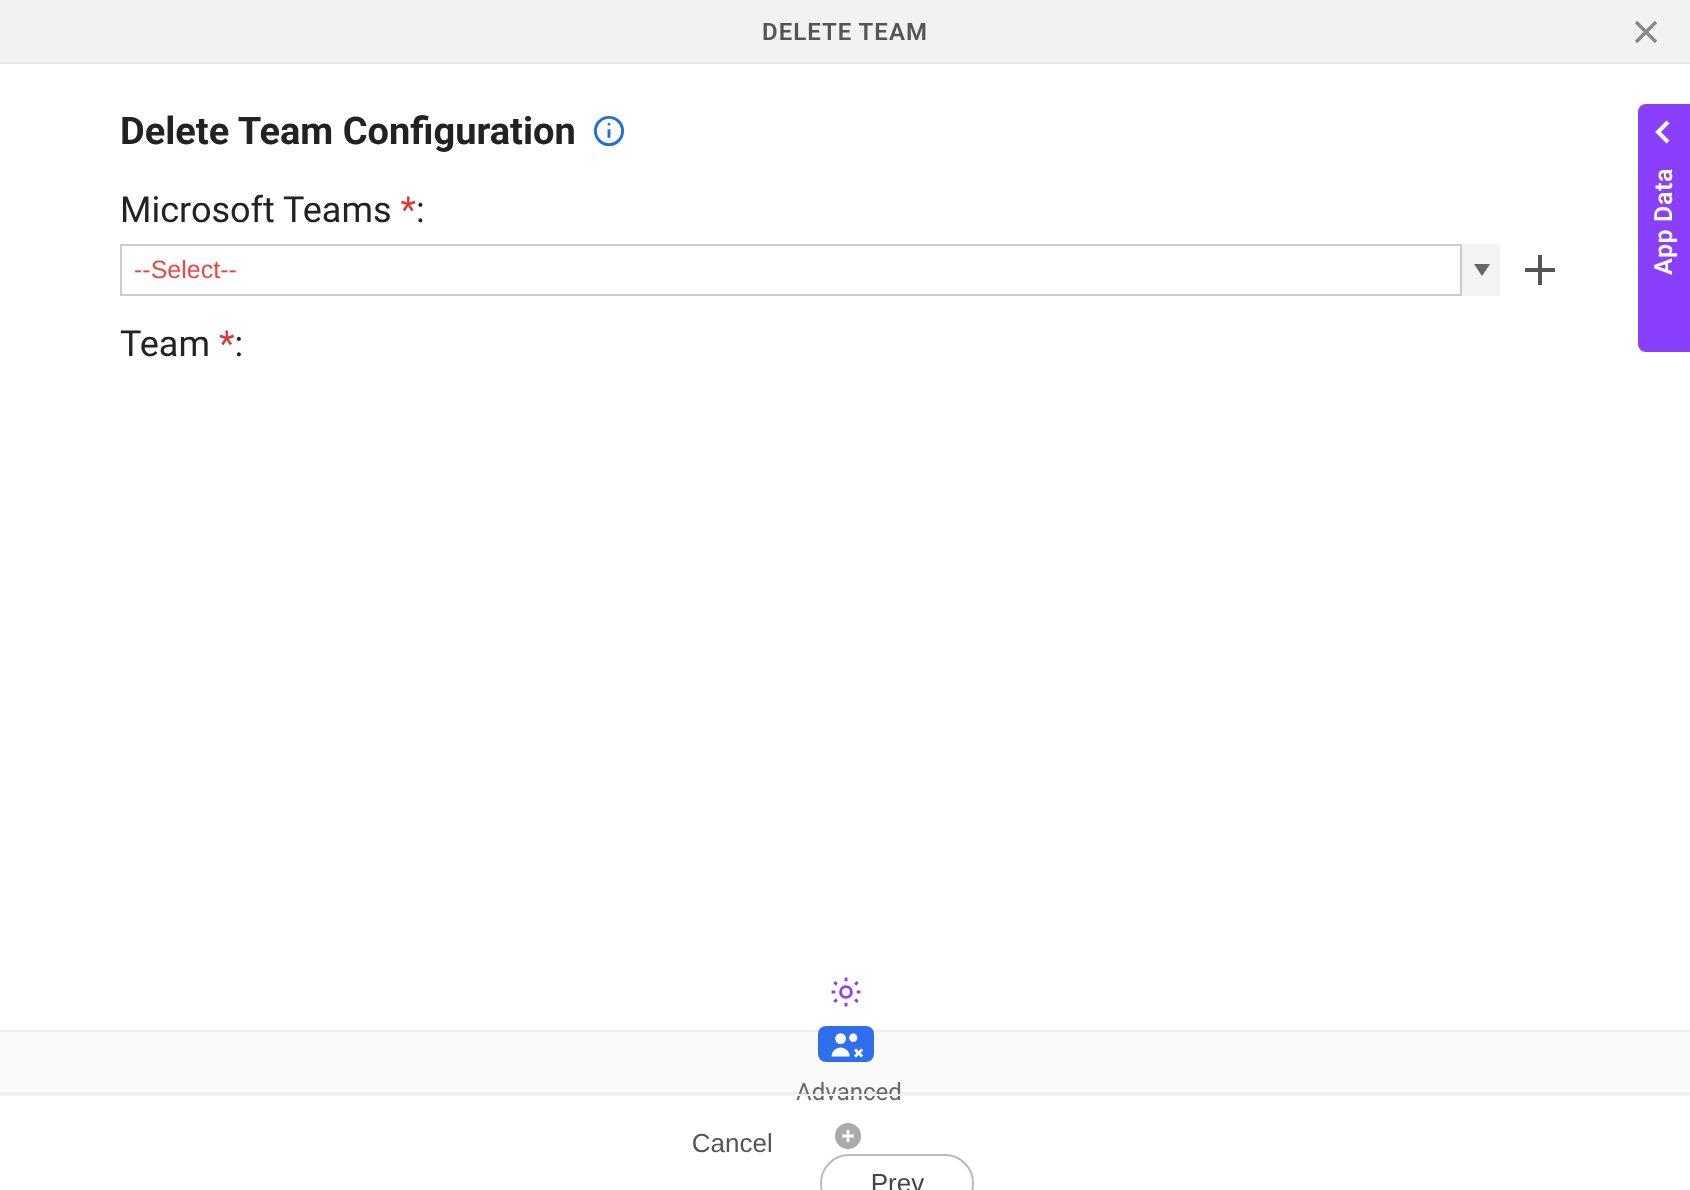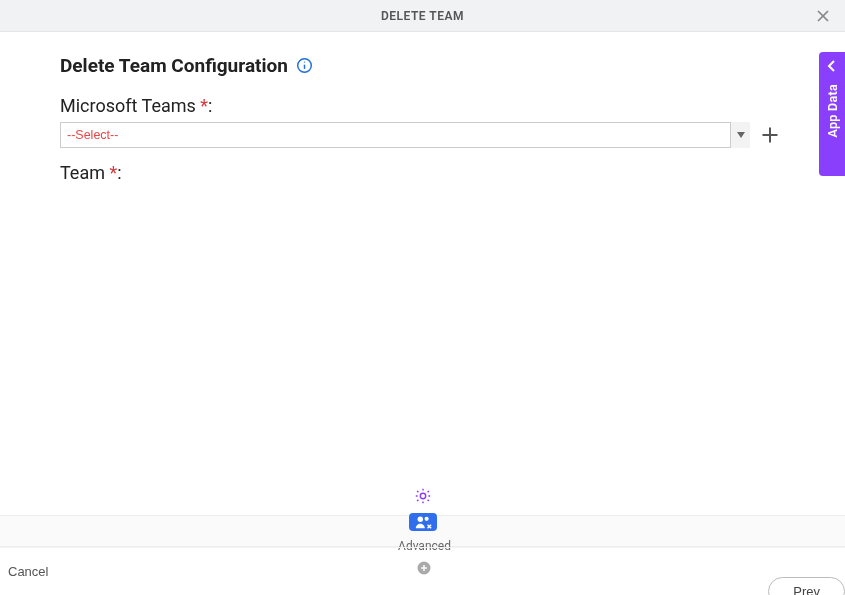--- a/index.html
+++ b/index.html
@@ -170,23 +170,23 @@
     color: #666;
     margin-left: 4px;
   }
   .plus-circle { width:14px; height:14px; color:#888; margin-left:2px; cursor:pointer;}
   .action-row {
     position: absolute;
     left: 0; right: 0; bottom: 0;
     height: 48px;
     display: flex;
     align-items: center;
-    justify-content: space-between;
+    justify-content: center;
     gap: 16px;
-    padding-right: 0;
+    padding-right: 20px;
     border-top: 1px solid #f2f2f2;
   }
   .btn-link {
     background: none;
     border: none;
     font-size: 13px;
     color: #555;
     cursor: pointer;
     padding: 6px 8px;
   }

